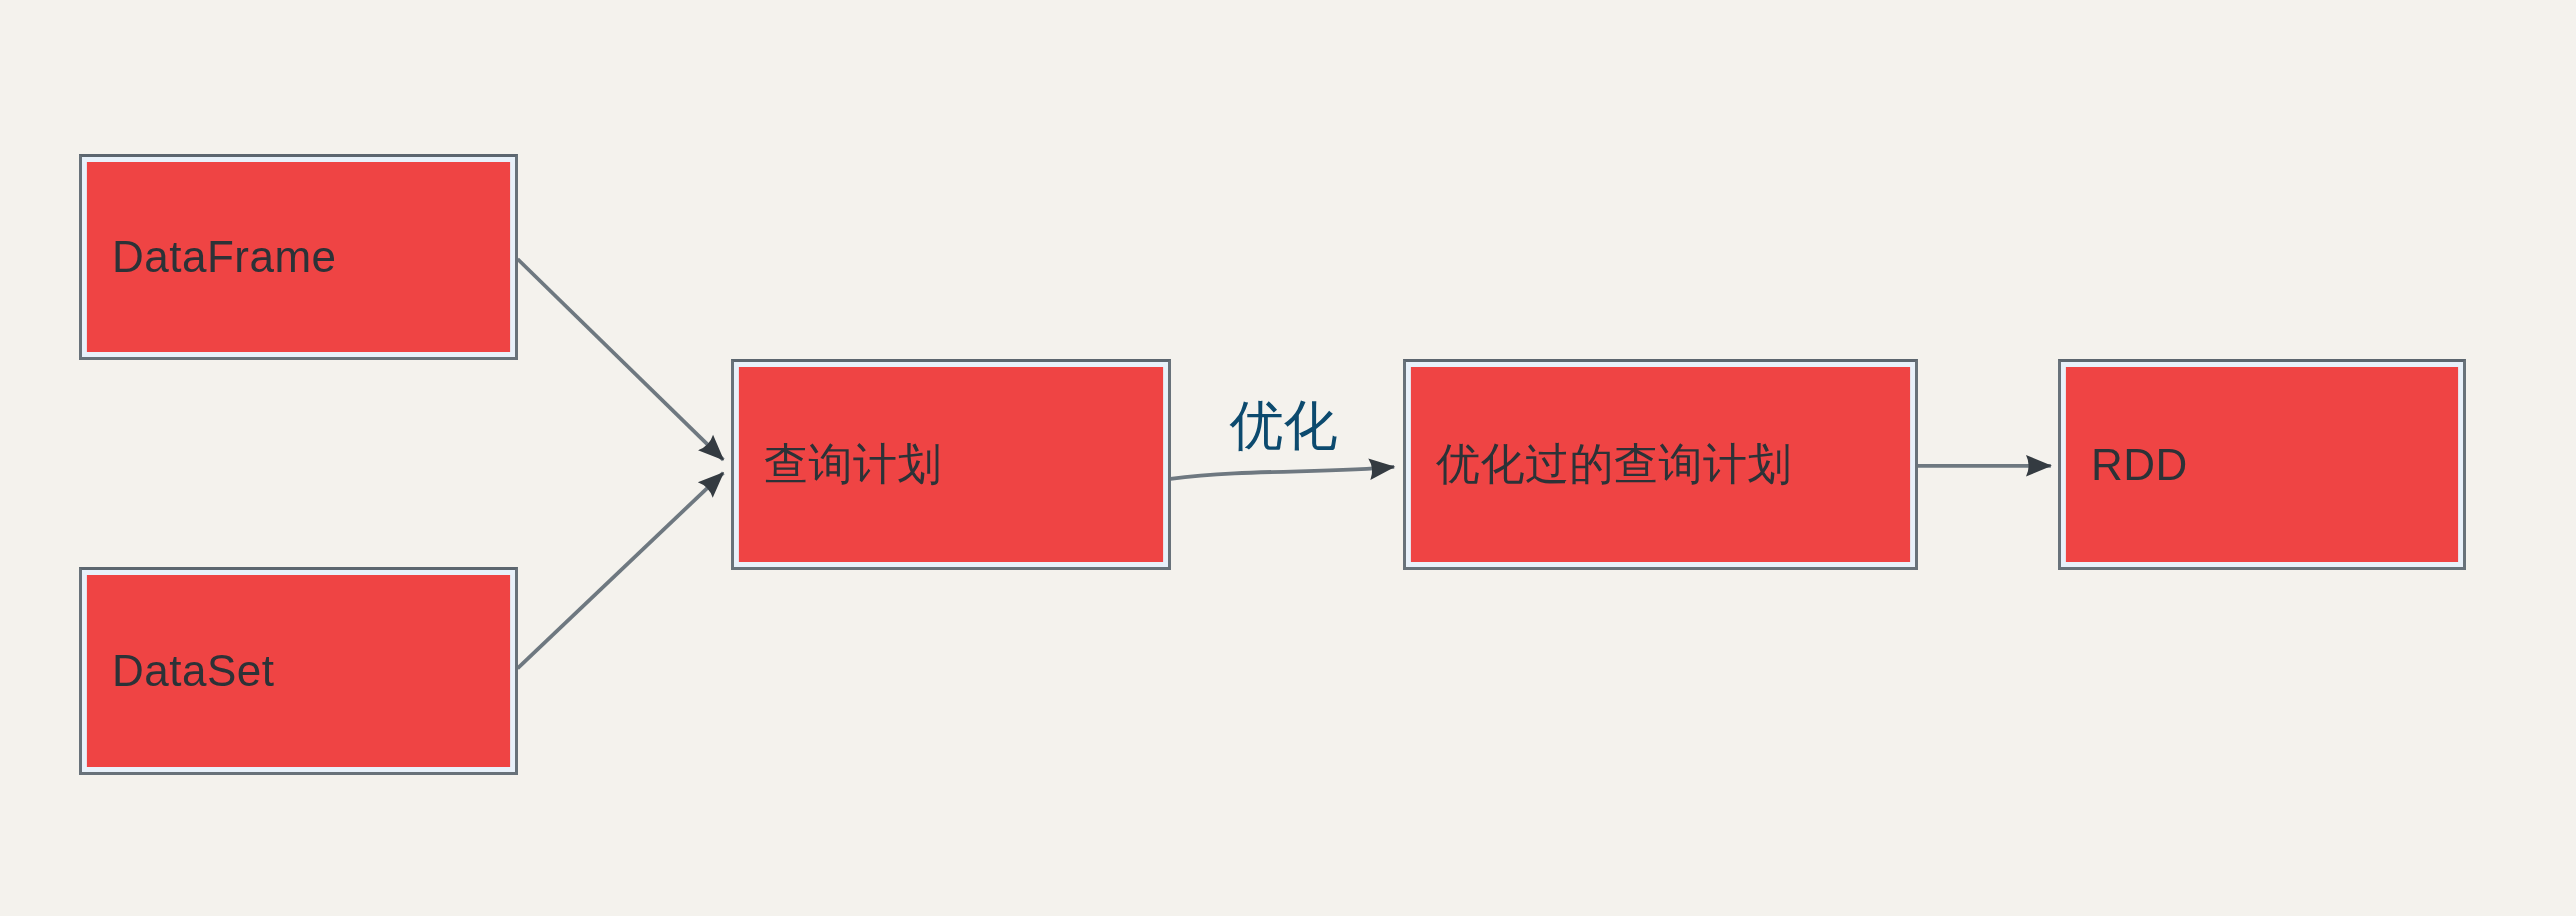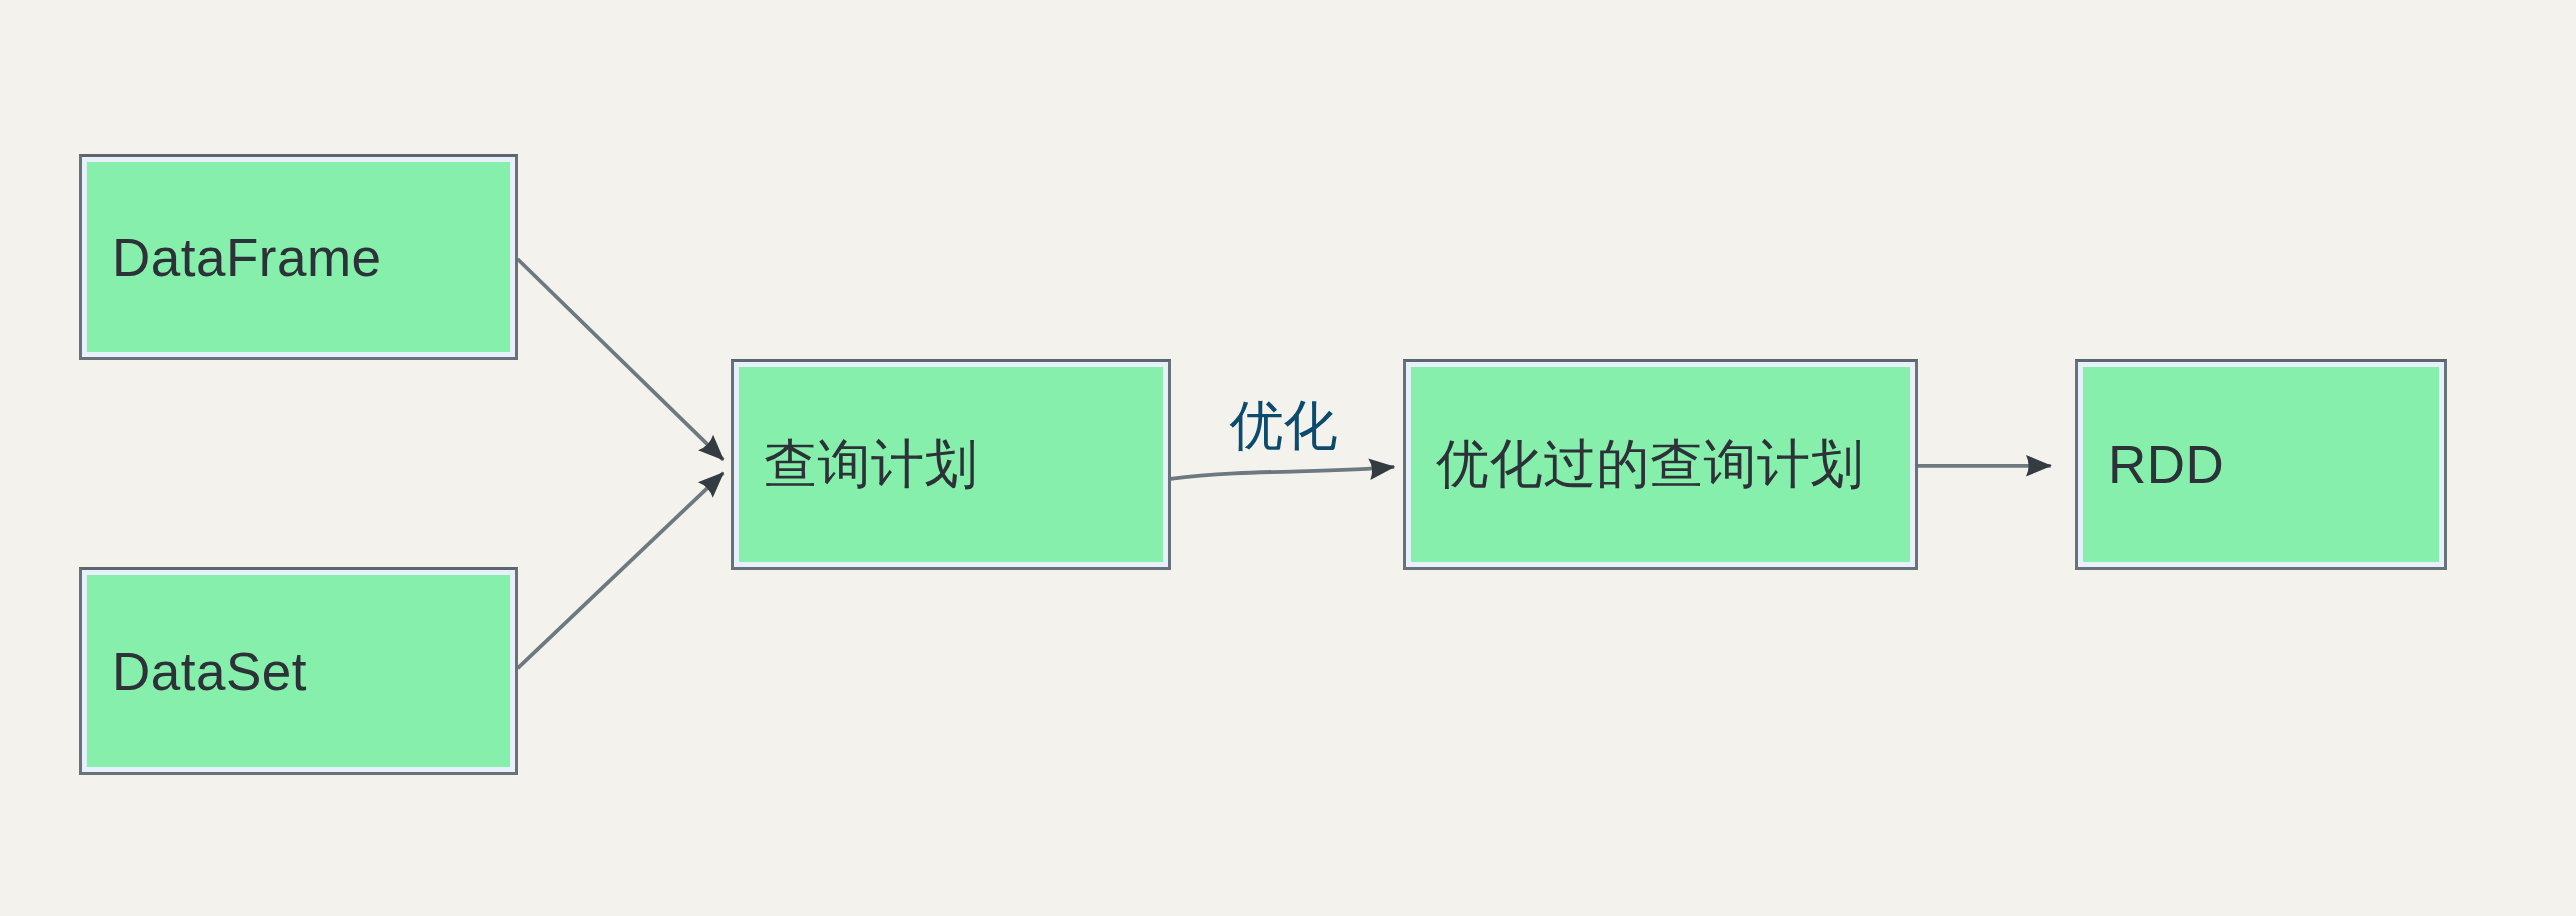--- a/index.html
+++ b/index.html
@@ -18,37 +18,37 @@
   .edge-layer {
     position: absolute;
     left: 0; top: 0;
     width: 2576px;
     height: 917px;
     pointer-events: none;
   }
   .node {
     position: absolute;
     box-sizing: border-box;
-    background: #86efac;
+    background: #ef4444;
     border: 3.8px solid #68727a;
     border-top-color: #5c666f;
     box-shadow: inset 0 0 0 4.9px #e8f1fa;
     display: flex;
     align-items: center;
     padding-left: 30px;
-    font-size: 53px;
+    font-size: 44px;
     color: #2c3237;
     letter-spacing: 0.5px;
     white-space: nowrap;
   }
   .node-dataframe            { left: 79px;  top: 154px;  width: 439px; height: 206px; }
   .node-dataset              { left: 79px;  top: 567px; width: 439px; height: 208px; align-items: center; }
   .node-query-plan           { left: 731px; top: 359px;  width: 440px; height: 211px; }
   .node-optimized-query-plan { left: 1403px; top: 359px;  width: 515px; height: 211px; }
-  .node-rdd                  { left: 2058px; top: 359px;  width: 372px; height: 211px; margin-left: 17px; }
+  .node-rdd                  { left: 2058px; top: 359px;  width: 408px; height: 211px; }
   .edge-label {
     position: absolute;
     left: 1178px;
     top: 398px;
     width: 211px;
     text-align: center;
     font-size: 54px;
     line-height: 1;
     color: #0c4a6e;
   }

